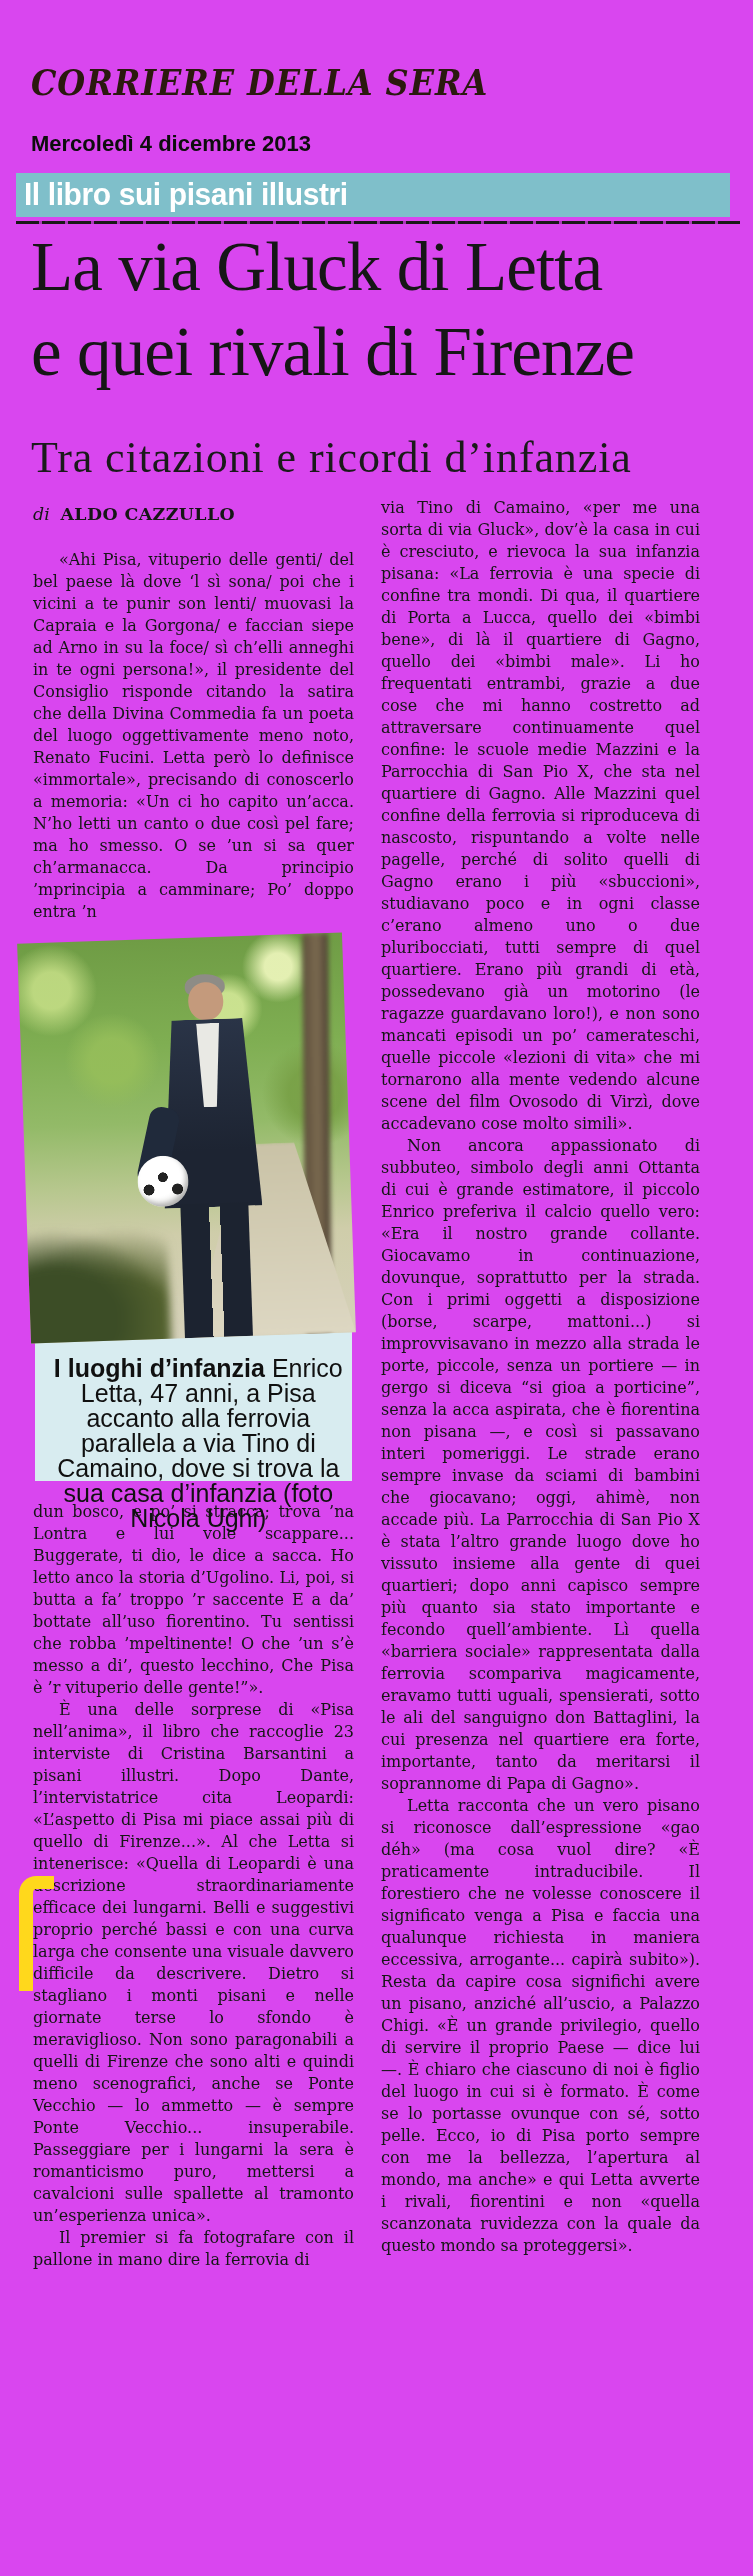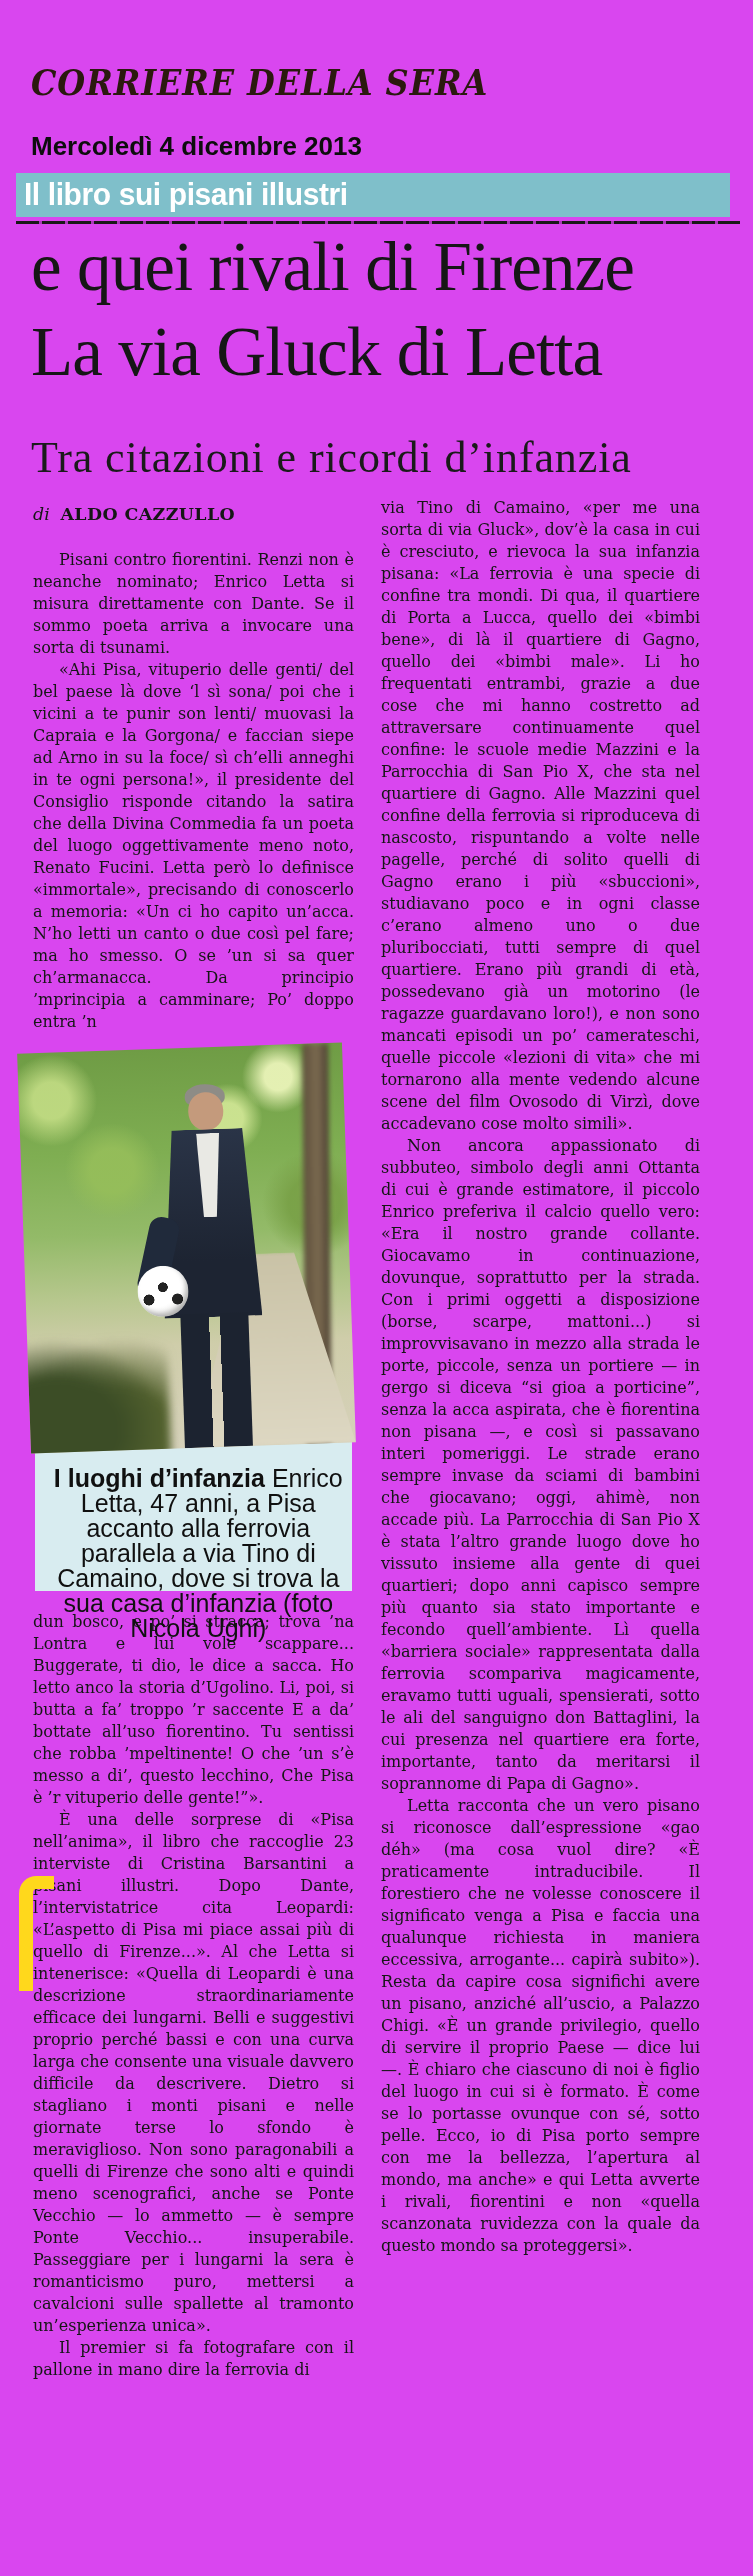--- a/index.html
+++ b/index.html
@@ -23,21 +23,21 @@
     position:absolute;left:31px;top:63px;
     font-family:"DejaVu Serif", serif;
     font-weight:700;font-style:italic;
     font-size:32px;letter-spacing:0.9px;
     color:#2b190f;white-space:nowrap;
     transform:scaleY(1.08);transform-origin:left top;
   }
   .date-line{
     position:absolute;left:31px;top:131px;
     font-family:"Liberation Sans", sans-serif;
-    font-weight:700;font-size:26px;color:#0d0d0d;
+    font-weight:700;font-size:22px;color:#0d0d0d;
   }
   .kicker{
     position:absolute;left:16px;top:173px;
     width:714px;height:44px;
     background:var(--kicker-bg);
     display:flex;align-items:center;
   }
   .kicker-label{
     font-family:"Liberation Sans", sans-serif;
     font-weight:700;font-size:30px;color:#ffffff;
@@ -167,32 +167,31 @@
 
   <div class="date-line">Mercoledì 4 dicembre 2013</div>
 
   <div class="kicker">
     <span class="kicker-label">Il libro sui pisani illustri</span>
   </div>
 
   <div class="top-rule"></div>
 
   <div class="headline">
+    <div>La via Gluck di Letta</div>
     <div>e quei rivali di Firenze</div>
-    <div>La via Gluck di Letta</div>
   </div>
 
   <div class="subhead">Tra citazioni e ricordi d’infanzia</div>
 
   <div class="col col-left">
     <p class="byline">
       <em>di</em>
       <strong>ALDO CAZZULLO</strong>
     </p>
-    <p class="para indent">Pisani contro fiorentini. Renzi non è neanche nominato; Enrico Letta si misura direttamente con Dante. Se il sommo poeta arriva a invocare una sorta di tsunami.</p>
     <p class="para indent">«Ahi Pisa, vituperio delle genti/ del bel paese là dove ‘l sì sona/ poi che i vicini a te punir son lenti/ muovasi la Capraia e la Gorgona/ e faccian siepe ad Arno in su la foce/ sì ch’elli anneghi in te ogni persona!», il presidente del Consiglio risponde citando la satira che della Divina Commedia fa un poeta del luogo oggettivamente meno noto, Renato Fucini. Letta però lo definisce «immortale», precisando di conoscerlo a memoria: «Un ci ho capito un’acca. N’ho letti un canto o due così pel fare; ma ho smesso. O se ’un si sa quer ch’armanacca. Da principio ’mprincipia a camminare; Po’ doppo entra ’n</p>
 
     <div class="figure-wrap">
       <div class="caption-box"></div>
       <div class="photo">
         <div class="trunk"></div>
         <div class="path"></div>
         <div class="man">
           <div class="hair"></div>
           <div class="face"></div>

